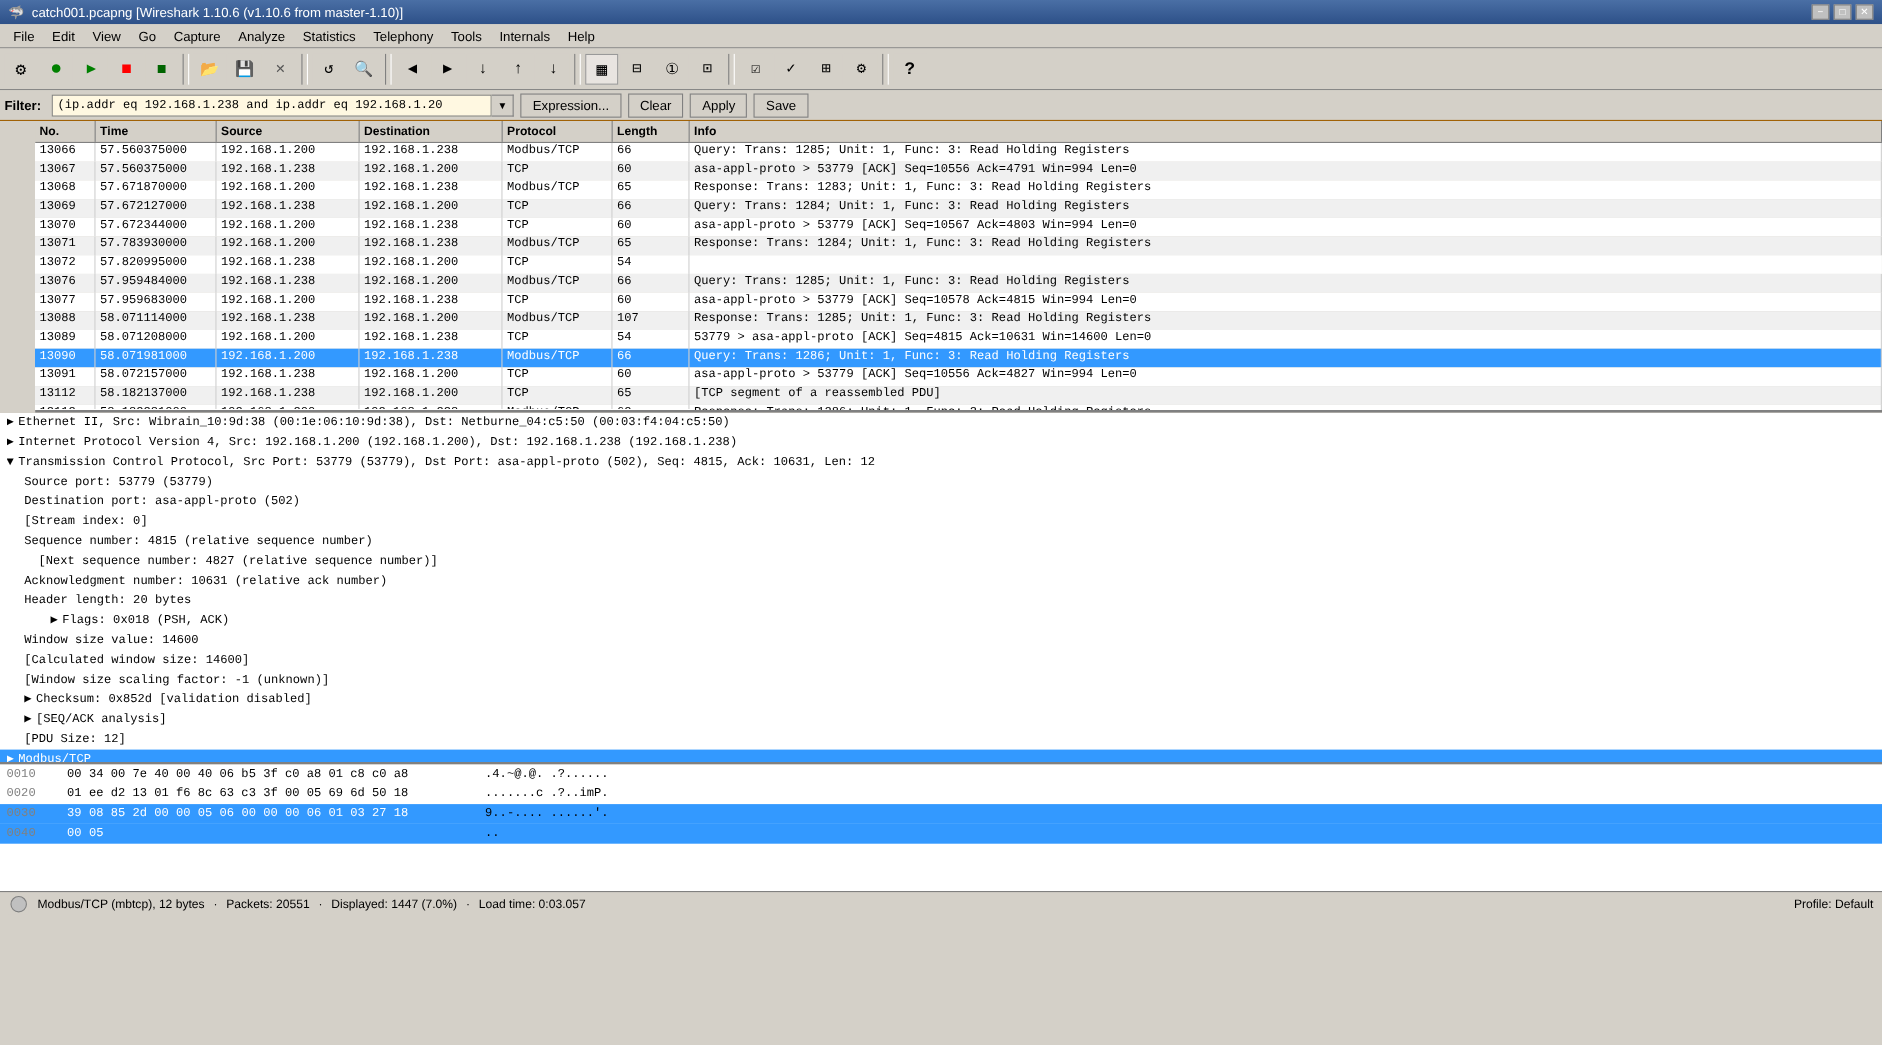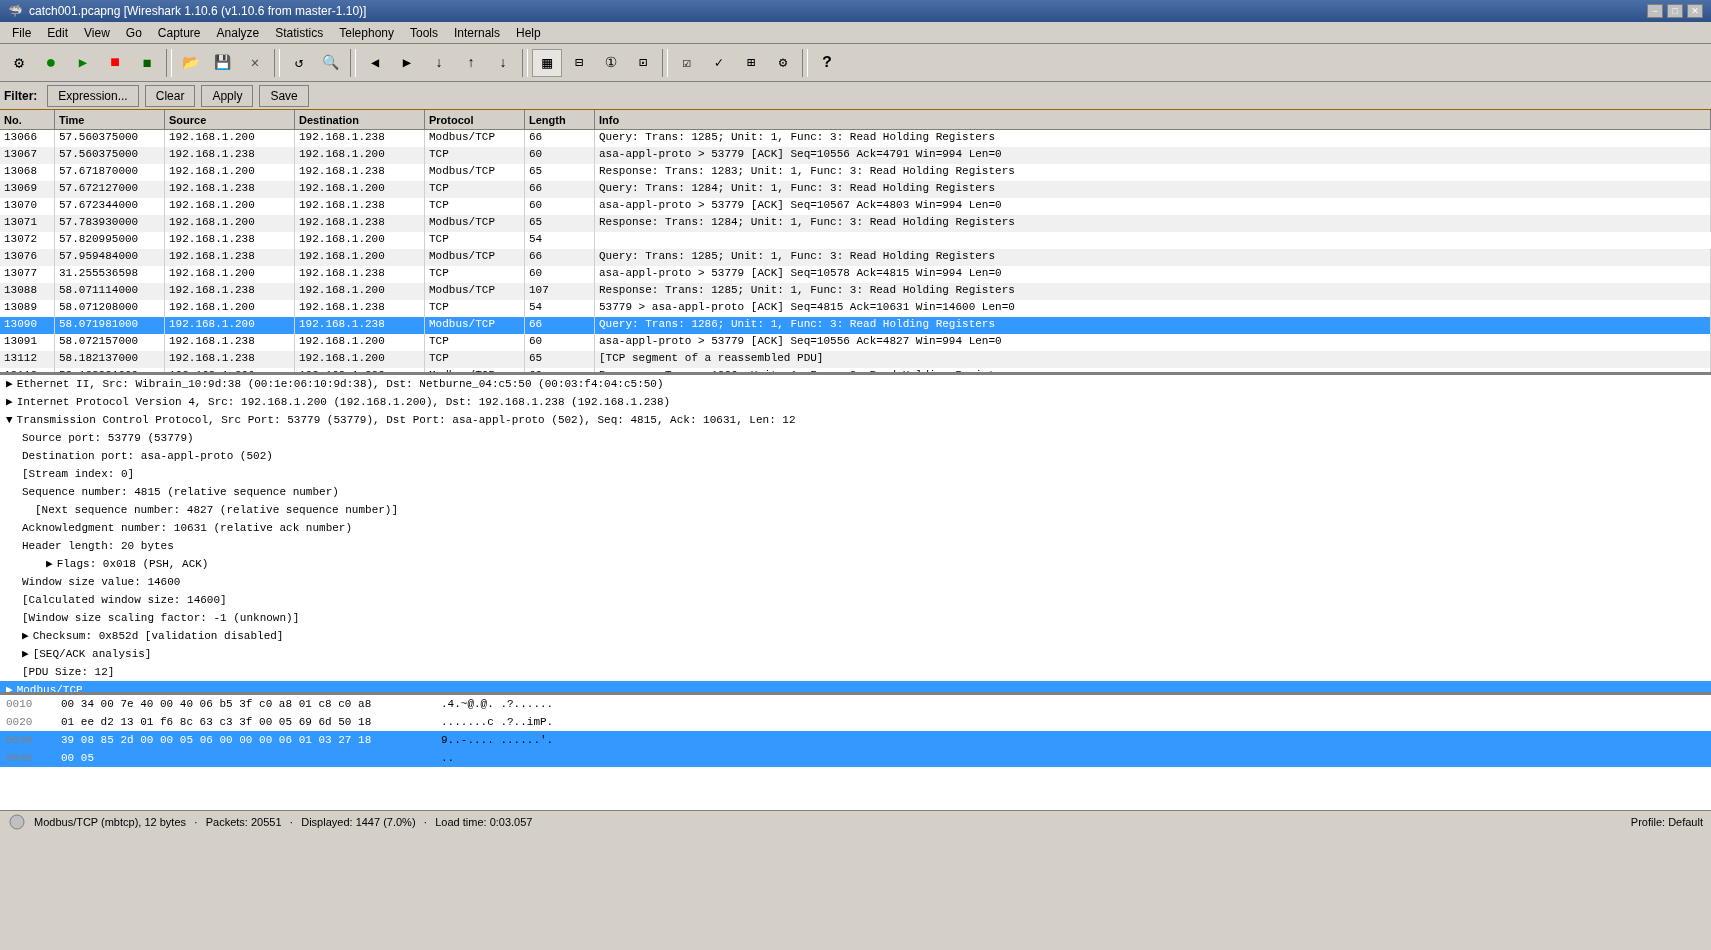--- a/index.html
+++ b/index.html
@@ -142,20 +142,21 @@
       font-family: Arial, sans-serif;
       font-size: 12px;
       height: 22px;
     }
 
     
     #packet-list-section {
       height: 265px;
       overflow: hidden;
       border-bottom: 3px solid #808080;
+      margin-left: 32px;
     }
     #packet-list-header {
       display: grid;
       grid-template-columns: 55px 110px 130px 130px 100px 70px 1fr;
       background: #d4d0c8;
       border-bottom: 1px solid #808080;
       height: 20px;
       font-family: Arial, sans-serif;
       font-size: 11px;
       font-weight: bold;
@@ -309,20 +310,24 @@
   <div class="tb-btn" title="Capture Filter" style="font-size:14px;">☑</div>
   <div class="tb-btn" title="Colorize" style="font-size:14px;">✓</div>
   <div class="tb-btn" title="Coloring Rules" style="font-size:14px;">⊞</div>
   <div class="tb-btn" title="Preferences" style="font-size:14px;">⚙</div>
   <div class="tb-separator"></div>
   <div class="tb-btn" title="Help" style="font-size:16px; font-weight:bold;">?</div>
 </div>
 
 <div id="filter-bar">
   <label>Filter:</label>
+  <div id="filter-input-container">
+    <input id="filter-input" type="text" value="(ip.addr eq 192.168.1.238 and ip.addr eq 192.168.1.20" style="">
+    <div class="filter-dropdown" id="filter-dropdown" style="width:20px;height:20px;background:#d4d0c8;border:1px solid #808080;border-left:none;display:flex;align-items:center;justify-content:center;cursor:pointer;font-size:9px;">▼</div>
+  </div>
   <button class="filter-btn">Expression...</button>
   <button class="filter-btn">Clear</button>
   <button class="filter-btn">Apply</button>
   <button class="filter-btn">Save</button>
 </div>
 
 <div id="packet-list-section">
   <div id="packet-list-header">
     <div class="pl-header-cell">No.</div>
     <div class="pl-header-cell">Time</div>
@@ -399,21 +404,21 @@
         <div class="packet-cell">13076</div>
         <div class="packet-cell">57.959484000</div>
         <div class="packet-cell">192.168.1.238</div>
         <div class="packet-cell">192.168.1.200</div>
         <div class="packet-cell">Modbus/TCP</div>
         <div class="packet-cell">66</div>
         <div class="packet-cell">  Query: Trans: 1285; Unit: 1, Func:  3: Read Holding Registers</div>
       </div>
       <div class="packet-row">
         <div class="packet-cell">13077</div>
-        <div class="packet-cell">31.255536598</div>
+        <div class="packet-cell">57.959683000</div>
         <div class="packet-cell">192.168.1.200</div>
         <div class="packet-cell">192.168.1.238</div>
         <div class="packet-cell">TCP</div>
         <div class="packet-cell">60</div>
         <div class="packet-cell">asa-appl-proto &gt; 53779 [ACK] Seq=10578 Ack=4815 Win=994 Len=0</div>
       </div>
       <div class="packet-row">
         <div class="packet-cell">13088</div>
         <div class="packet-cell">58.071114000</div>
         <div class="packet-cell">192.168.1.238</div>

